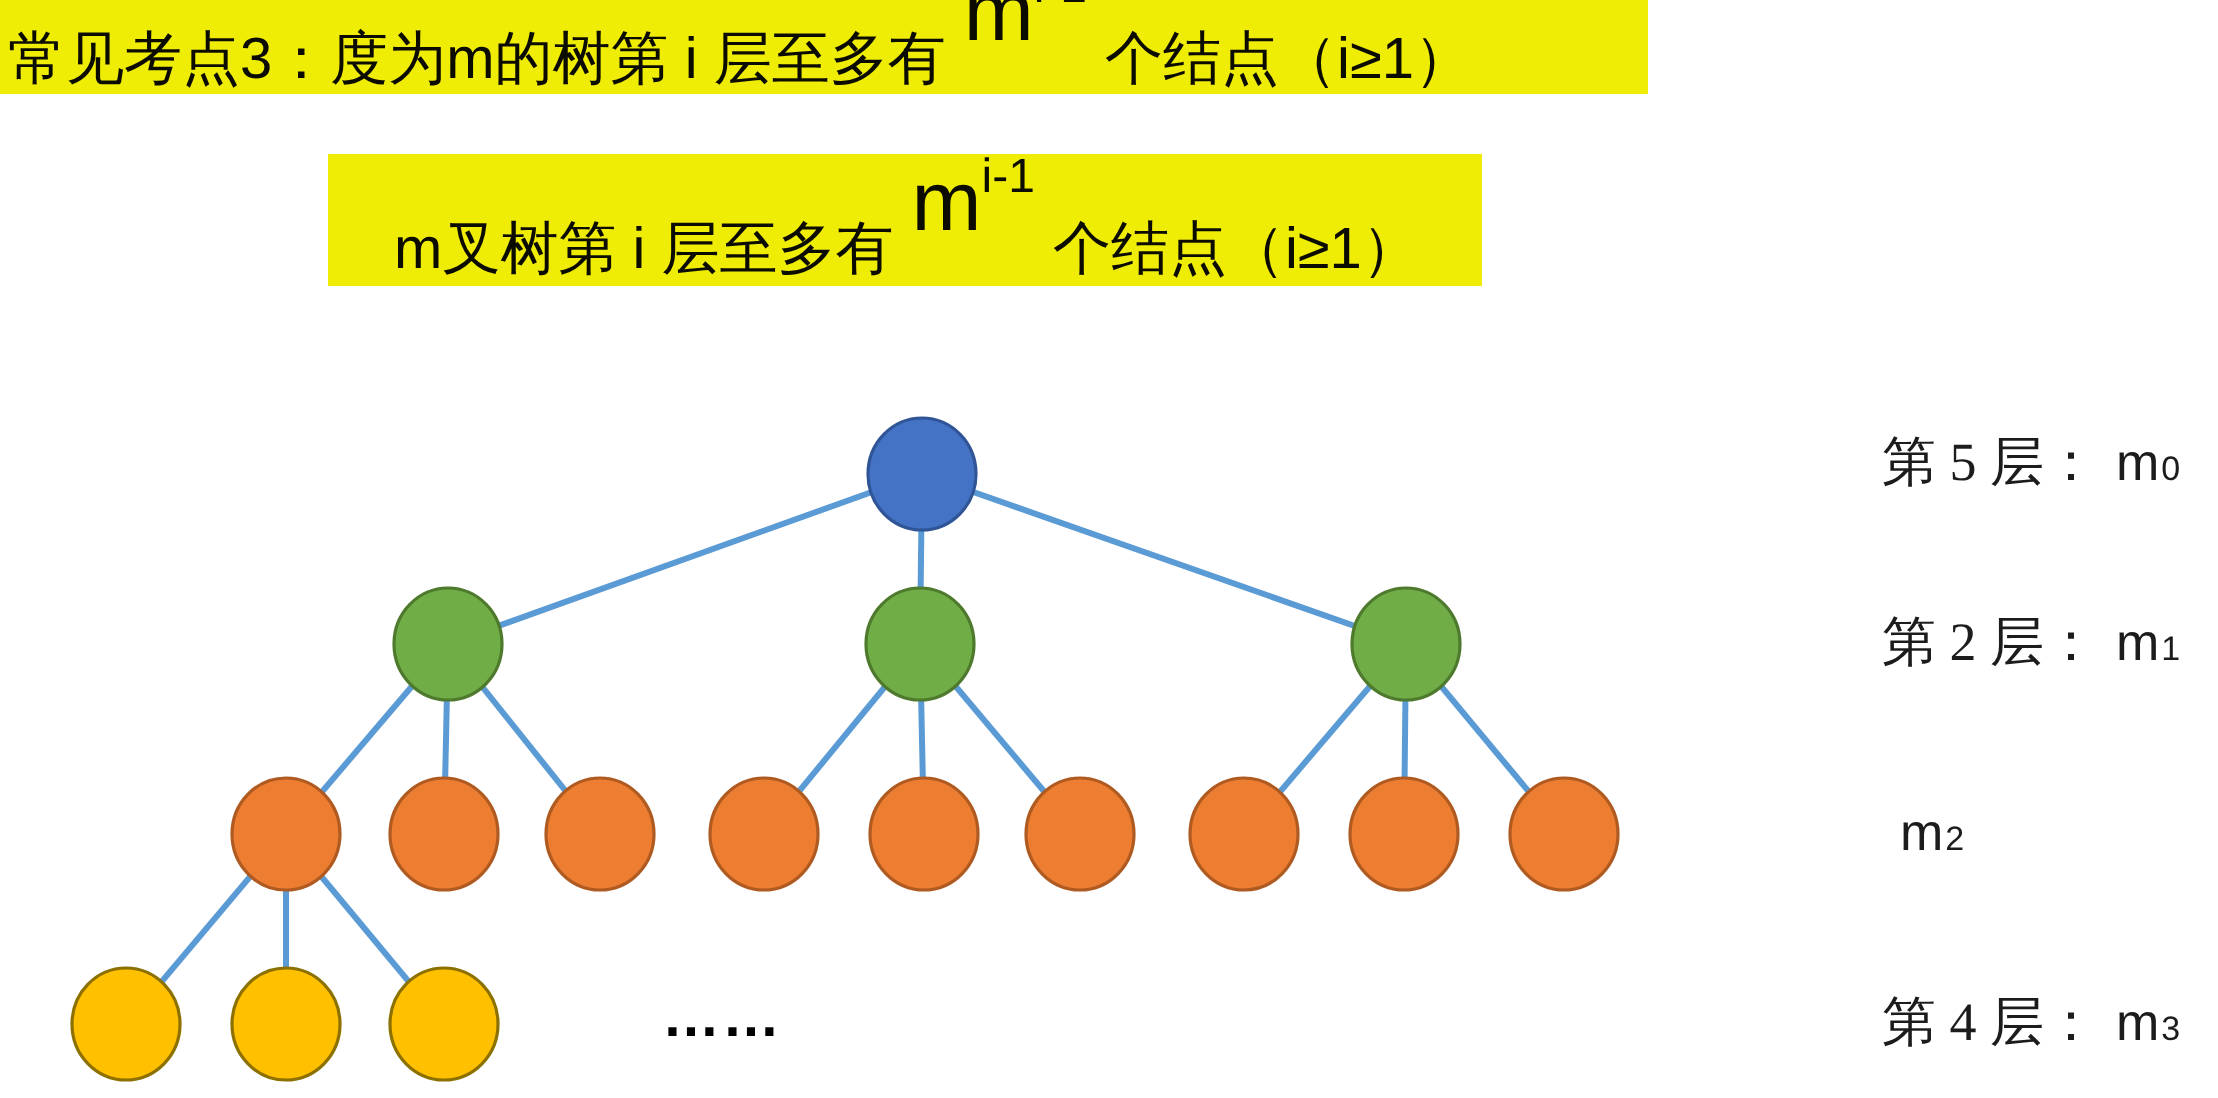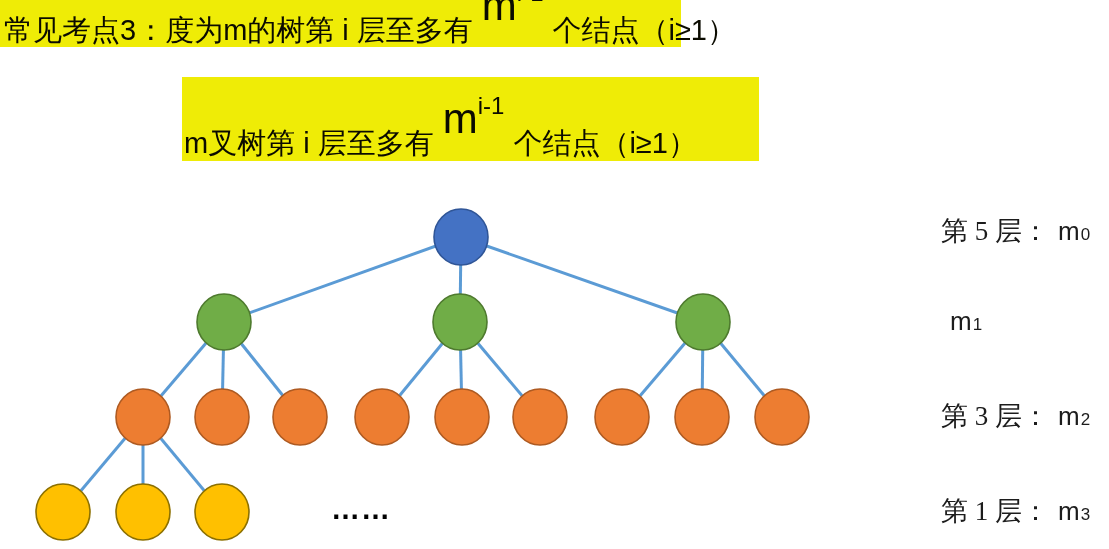--- a/index.html
+++ b/index.html
@@ -9,22 +9,22 @@
     font-family:"Liberation Sans", sans-serif;
     color:#111;
   }
   
   .hl-bar{
     position:absolute;
     display:flex;align-items:flex-end;
     box-sizing:border-box;
     color:#0b0b00;
   }
-  #title-bar-1{left:0;top:0;width:681px;height:47px;padding:0 0 4px 4px;}
-  #title-bar-2{left:182px;top:77px;width:577px;height:84px;padding:0 0 5px 2px;}
+  #title-bar-1{left:0;top:0;width:824px;height:47px;padding:0 0 4px 4px;}
+  #title-bar-2{left:164px;top:77px;width:577px;height:66px;padding:0 0 5px 2px;justify-content:center;}
   .cn{font-size:29px;line-height:1.05;white-space:pre;margin-bottom:-2px;}
   .big-formula{font-size:42px;line-height:1;font-weight:500;margin:16px 9px;white-space:nowrap;}
   .big-formula sup{font-size:24px;line-height:0;vertical-align:19px;letter-spacing:0;}
   
   #tree-svg{position:absolute;left:0;top:0;}
   
   .lvl{
     position:absolute;left:941px;width:170px;height:40px;
     font-family:"Liberation Serif", serif;
     font-size:27px;line-height:38px;color:#1c1c1c;
@@ -85,22 +85,22 @@
     <ellipse cx="782" cy="417" rx="27" ry="28" fill="#ED7D31" stroke="#AE5A21" stroke-width="1.6"></ellipse>
     <ellipse cx="63" cy="512" rx="27" ry="28" fill="#FFC000" stroke="#8C7000" stroke-width="1.6"></ellipse>
     <ellipse cx="143" cy="512" rx="27" ry="28" fill="#FFC000" stroke="#8C7000" stroke-width="1.6"></ellipse>
     <ellipse cx="222" cy="512" rx="27" ry="28" fill="#FFC000" stroke="#8C7000" stroke-width="1.6"></ellipse>
   </svg>
 
 <div class="lvl" id="lvl-1">
   <span>第 5 层：</span><span class="base">m</span><sup>0</sup>
 </div>
 <div class="lvl" id="lvl-2">
-  <span class="base">m</span><sup>1</sup>
+  <span>第 2 层：</span><span class="base">m</span><sup>1</sup>
 </div>
 <div class="lvl" id="lvl-3">
-  <span>第 3 层：</span><span class="base">m</span><sup>2</sup>
+  <span class="base">m</span><sup>2</sup>
 </div>
 <div class="lvl" id="lvl-4">
-  <span>第 1 层：</span><span class="base">m</span><sup>3</sup>
+  <span>第 4 层：</span><span class="base">m</span><sup>3</sup>
 </div>
 
 <div id="dots">……</div>
 
 </body></html>

